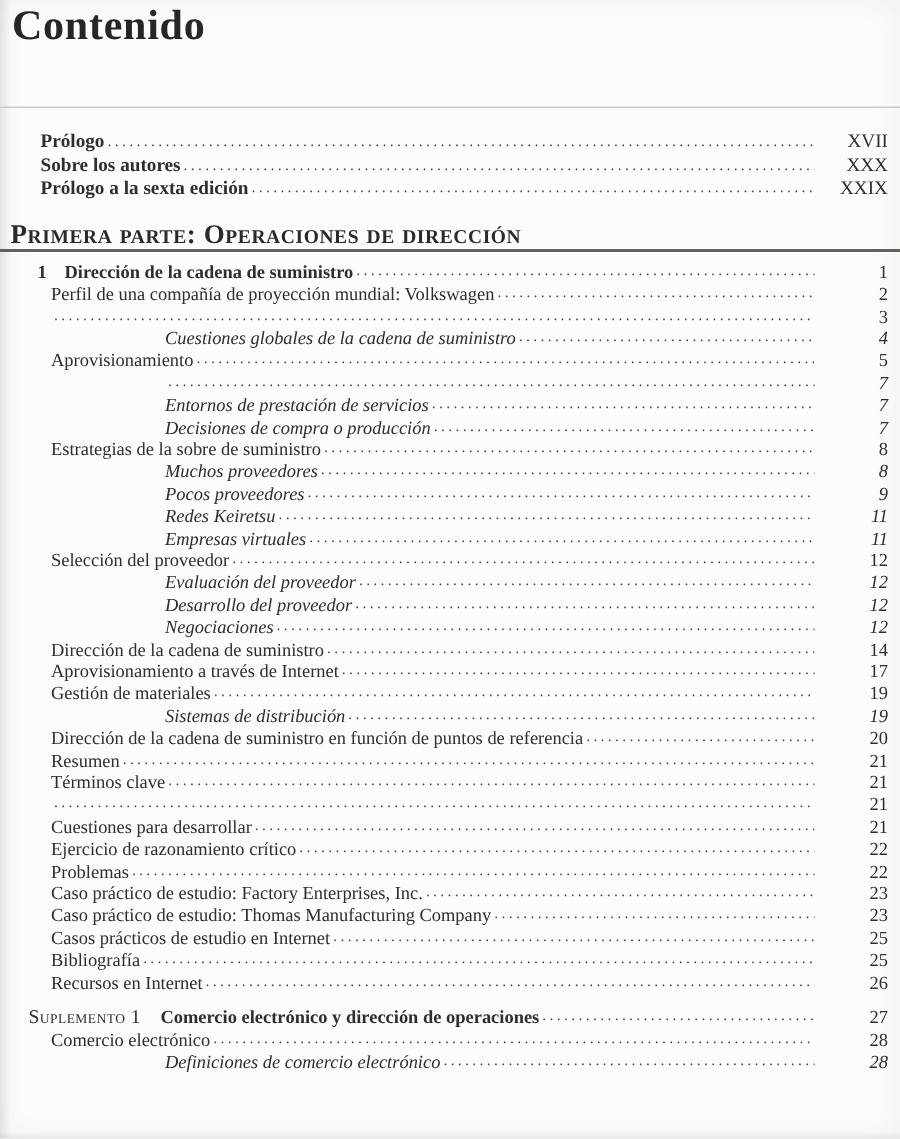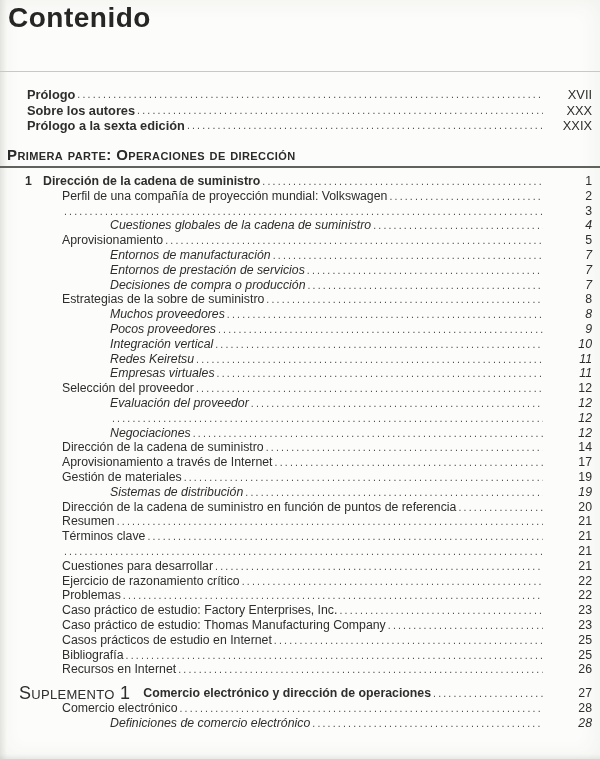--- a/index.html
+++ b/index.html
@@ -2,21 +2,21 @@
 <html><head>
 <meta charset="utf-8">
 <style>
   html,body { margin:0; padding:0; background:#e9e9e6; }
   .page {
     position:relative;
     width:600px; height:759px;
     margin:0 auto;
     background:#fcfcfa;
     box-shadow: inset 0 0 22px rgba(70,70,62,0.07);
-    font-family:Liberation Sans, sans-serif;
+    font-family:Liberation Serif, serif;
     color:#2e2e2c;
     overflow:hidden;
   }
   .scan-edge-left {
     position:absolute; left:0; top:0; bottom:0; width:7px;
     background:linear-gradient(90deg, rgba(110,110,104,0.14), rgba(110,110,104,0));
   }
   .scan-edge-bottom {
     position:absolute; left:0; right:0; bottom:0; height:5px;
     background:linear-gradient(0deg, rgba(110,110,104,0.10), rgba(110,110,104,0));
@@ -25,45 +25,45 @@
     position:absolute; left:8px; top:2px; margin:0;
     font-size:28px; font-weight:bold; letter-spacing:0.5px; color:#262624;
   }
   .top-rule {
     position:absolute; left:0; right:0; top:71px; height:1px;
     background:#c9c9c4;
   }
   .front-matter { position:absolute; left:0; right:8px; top:87px; }
   .part-heading {
     position:absolute; left:7px; top:146px;
-    font-variant:small-caps; font-weight:bold; font-size:15px;
+    font-variant:small-caps; font-weight:bold; font-size:18px;
     letter-spacing:0.4px; color:#2a2a28;
   }
   .part-rule {
     position:absolute; left:0; right:0; top:166px; height:1.5px;
     background:#62625c;
   }
   .sections { position:absolute; left:0; right:8px; top:174px; }
 
   .row {
     display:flex; align-items:flex-end;
     height:14.8px; line-height:14.8px; font-size:12.3px;
     white-space:nowrap;
   }
   .fm-row { height:15.5px; line-height:15.5px; font-size:12.8px; font-weight:bold; padding-left:27px; }
   .fm-row .pg { font-weight:normal; }
 
   .row.chapter { font-weight:bold; }
   .row.chapter .pg { font-weight:normal; }
   .chapnum { flex:0 0 18px; margin-left:25px; }
-  .row.lvl1 { padding-left:62px; }
+  .row.lvl1 { padding-left:34px; }
   .row.lvl2 { padding-left:85px; font-style:italic;margin-left:25px; }
 
   .row.supplement { margin-top:9px; padding-left:19px; }
-  .sup-label { font-variant:small-caps; font-size:18px; letter-spacing:0.3px; margin-right:13px; }
+  .sup-label { font-variant:small-caps; font-size:13px; letter-spacing:0.3px; margin-right:13px; }
   .row.supplement .sec-title { font-weight:bold; }
   .row.supplement .pg { font-weight:normal; }
 
   .lbl { flex:0 0 auto; }
   .dots {
     flex:1 1 auto; overflow:hidden; min-width:6px;
     margin:0 3px 0 2px;
   }
   .dots::after {
     content:"..................................................................................................................................................................................";
@@ -124,21 +124,20 @@
         <span class="lbl">Cuestiones globales de la cadena de suministro</span>
         <span class="dots"></span>
         <span class="pg">4</span>
       </div>
       <div class="row lvl1">
         <span class="lbl">Aprovisionamiento</span>
         <span class="dots"></span>
         <span class="pg">5</span>
       </div>
       <div class="row lvl2">
-        <span class="lbl">Entornos de manufacturación</span>
         <span class="dots"></span>
         <span class="pg">7</span>
       </div>
       <div class="row lvl2">
         <span class="lbl">Entornos de prestación de servicios</span>
         <span class="dots"></span>
         <span class="pg">7</span>
       </div>
       <div class="row lvl2">
         <span class="lbl">Decisiones de compra o producción</span>
@@ -154,45 +153,41 @@
         <span class="lbl">Muchos proveedores</span>
         <span class="dots"></span>
         <span class="pg">8</span>
       </div>
       <div class="row lvl2">
         <span class="lbl">Pocos proveedores</span>
         <span class="dots"></span>
         <span class="pg">9</span>
       </div>
       <div class="row lvl2">
-        <span class="lbl">Integración vertical</span>
-        <span class="dots"></span>
-        <span class="pg">10</span>
-      </div>
-      <div class="row lvl2">
         <span class="lbl">Redes Keiretsu</span>
         <span class="dots"></span>
         <span class="pg">11</span>
       </div>
       <div class="row lvl2">
         <span class="lbl">Empresas virtuales</span>
         <span class="dots"></span>
         <span class="pg">11</span>
       </div>
       <div class="row lvl1">
         <span class="lbl">Selección del proveedor</span>
         <span class="dots"></span>
         <span class="pg">12</span>
       </div>
       <div class="row lvl2">
         <span class="lbl">Evaluación del proveedor</span>
         <span class="dots"></span>
         <span class="pg">12</span>
       </div>
       <div class="row lvl2">
+        <span class="lbl">Desarrollo del proveedor</span>
         <span class="dots"></span>
         <span class="pg">12</span>
       </div>
       <div class="row lvl2">
         <span class="lbl">Negociaciones</span>
         <span class="dots"></span>
         <span class="pg">12</span>
       </div>
       <div class="row lvl1">
         <span class="lbl">Dirección de la cadena de suministro</span>

